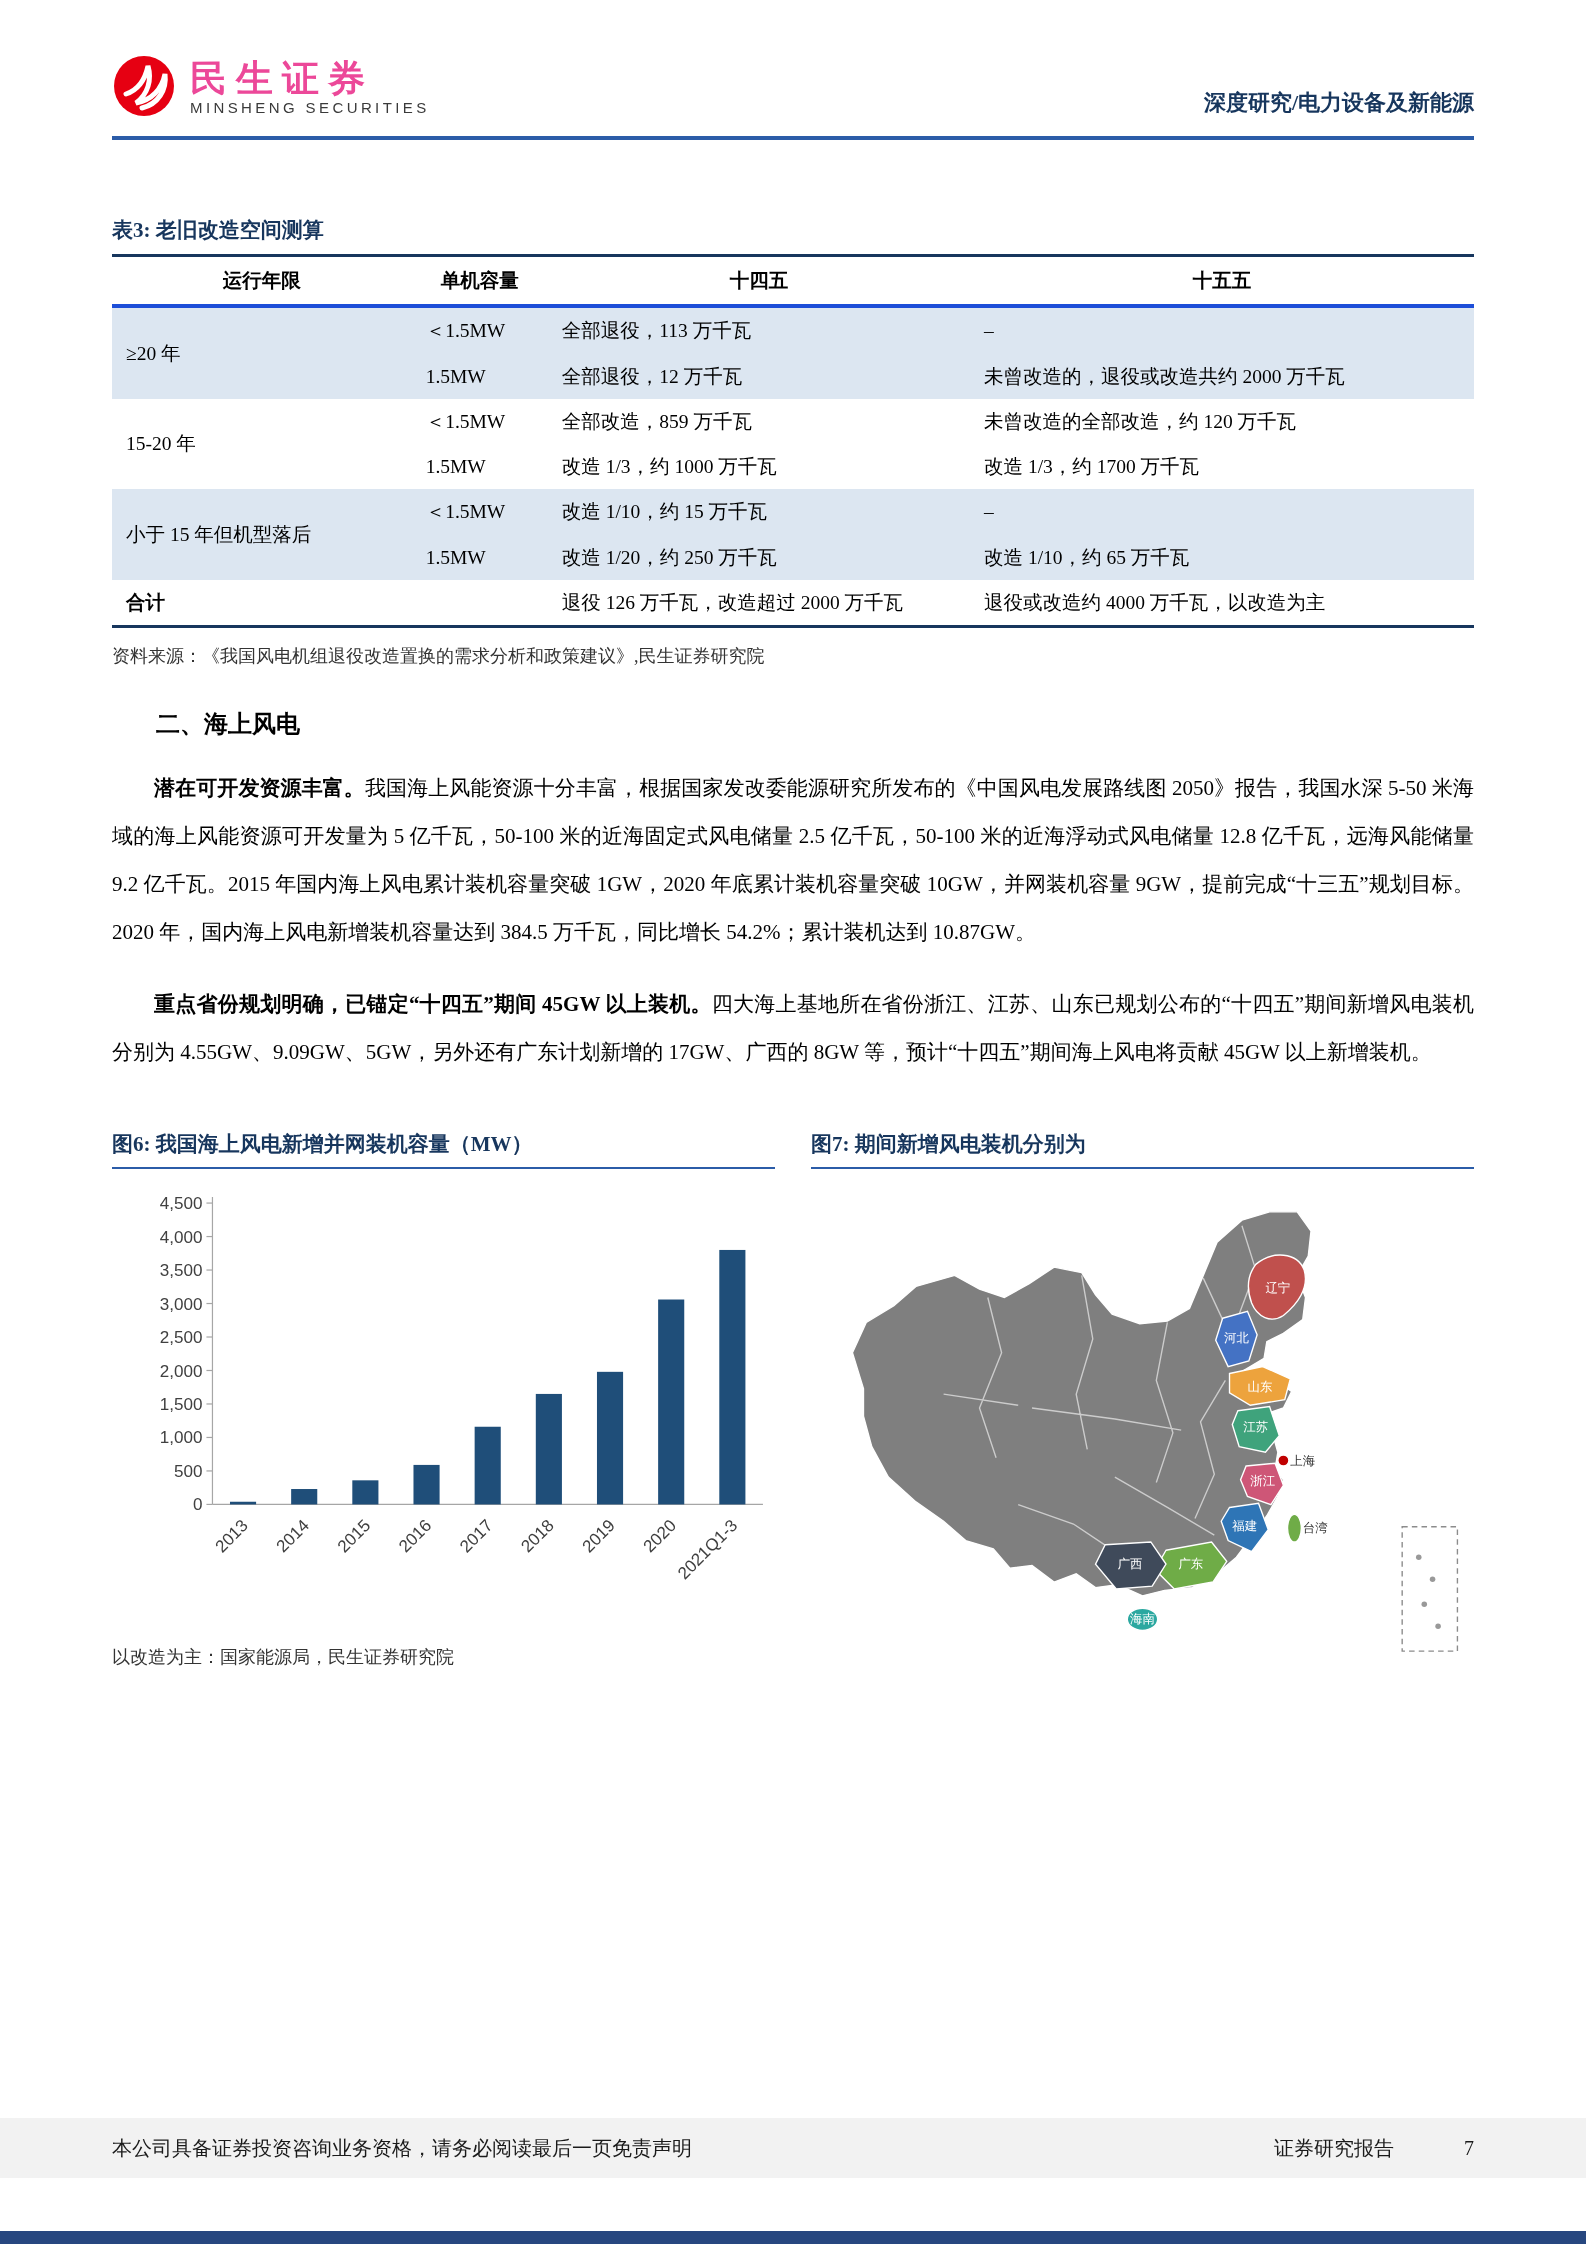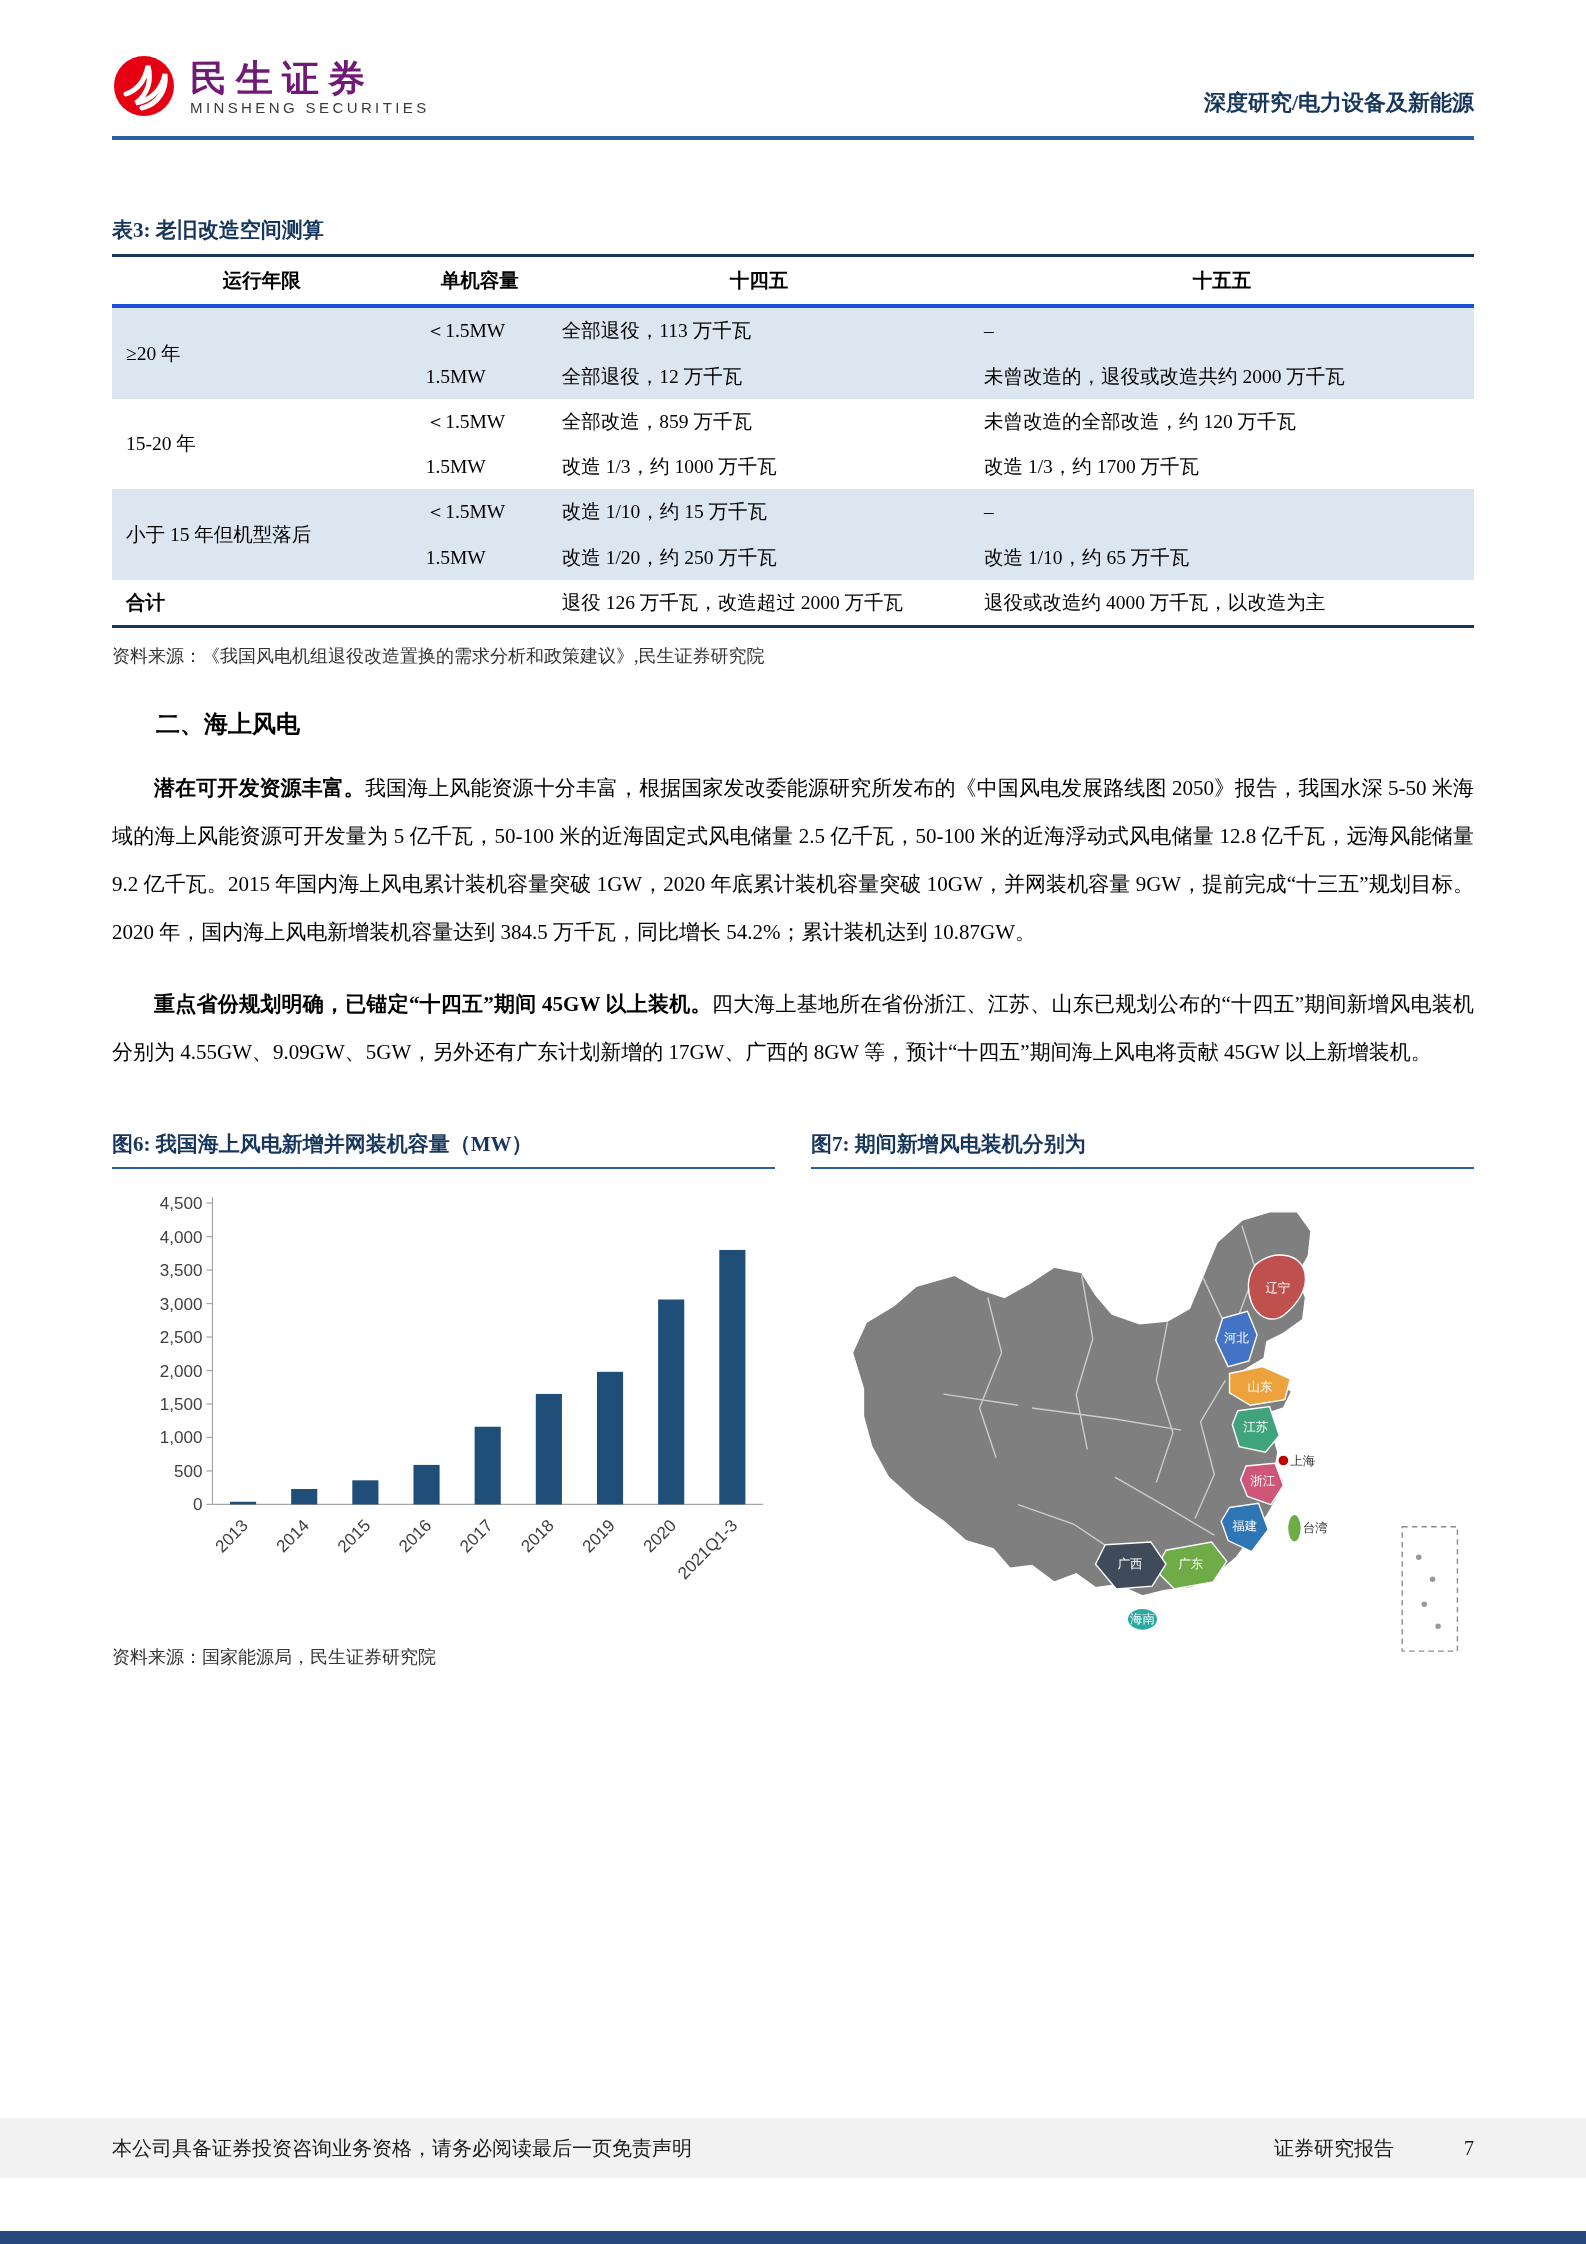--- a/index.html
+++ b/index.html
@@ -11,21 +11,21 @@
     overflow: hidden;
     font-family: "Liberation Serif", "DejaVu Serif", serif;
     color: #000;
   }
   .content { padding: 0 112px; }
 
   
   .header { display: flex; justify-content: space-between; align-items: flex-end; padding-top: 54px; }
   .brand { display: flex; align-items: center; gap: 14px; }
   .brand-texts { display: flex; flex-direction: column; line-height: 1.1; }
-  .brand-cn { font-size: 37px; font-weight: bold; letter-spacing: 9px; color: #701a75; font-family: "Liberation Sans", sans-serif; }
+  .brand-cn { font-size: 37px; font-weight: bold; letter-spacing: 9px; color: #ec4899; font-family: "Liberation Sans", sans-serif; }
   .brand-en { font-size: 15px; letter-spacing: 3.4px; color: #3a3a3a; font-family: "Liberation Sans", sans-serif; }
   .doc-type { font-size: 22px; font-weight: bold; color: #17365d; padding-bottom: 4px; }
   .header-rule { margin-top: 14px; height: 4px; background: #2b5ca8; }
 
   
   .table-block { margin-top: 76px; }
   .table-title { font-size: 21px; font-weight: bold; color: #17365d; margin-bottom: 10px; }
   table.renov { width: 100%; border-collapse: collapse; font-size: 19.5px; line-height: 1.5; }
   table.renov thead tr { border-top: 3px solid #17365d; border-bottom: 4px solid #1d4ed8; }
   table.renov tbody tr:last-child { border-bottom: 3px solid #17365d; }
@@ -193,21 +193,21 @@
               <rect x="421.8888888888889" y="206" width="26" height="110" fill="#1F4E79"></rect>
               <text x="440.8888888888889" y="338" text-anchor="end" class="tick" transform="rotate(-45 440.8888888888889 338)">2018</text>
               <rect x="482.77777777777777" y="184" width="26" height="132" fill="#1F4E79"></rect>
               <text x="501.77777777777777" y="338" text-anchor="end" class="tick" transform="rotate(-45 501.77777777777777 338)">2019</text>
               <rect x="543.6666666666666" y="111.99999999999997" width="26" height="204.00000000000003" fill="#1F4E79"></rect>
               <text x="562.6666666666666" y="338" text-anchor="end" class="tick" transform="rotate(-45 562.6666666666666 338)">2020</text>
               <rect x="604.5555555555555" y="62.66666666666666" width="26" height="253.33333333333334" fill="#1F4E79"></rect>
               <text x="623.5555555555555" y="338" text-anchor="end" class="tick" transform="rotate(-45 623.5555555555555 338)">2021Q1-3</text>
             </svg>
         </div>
-        <div class="fig-source">资料来源：国家能源局，民生证券研究院</div>
+        <div class="fig-source">以改造为主：国家能源局，民生证券研究院</div>
       </div>
 
       <div class="fig">
         <div class="fig-title">图7: 期间新增风电装机分别为</div>
         <div class="fig-body">
           <svg viewBox="0 0 480 340">
             <path fill="#7f7f7f" stroke="#ffffff" stroke-width="1" d="M 38 146 L 30 120 L 40 98 L 60 86 L 76 72 L 104 64 L 122 74 L 140 80 L 158 70 L 176 58 L 196 62 L 206 78
                  L 218 92 L 238 99 L 258 97 L 274 88 L 284 64 L 294 40 L 312 24 L 332 18 L 352 18 L 362 32 L 360 50
                  L 352 64 L 358 80 L 356 96 L 342 106 L 330 112 L 328 124 L 318 130 L 308 136 L 318 142 L 336 140
                  L 348 148 L 342 160 L 330 164 L 334 178 L 338 192 L 336 204 L 342 212 L 338 224 L 330 238 L 320 252

